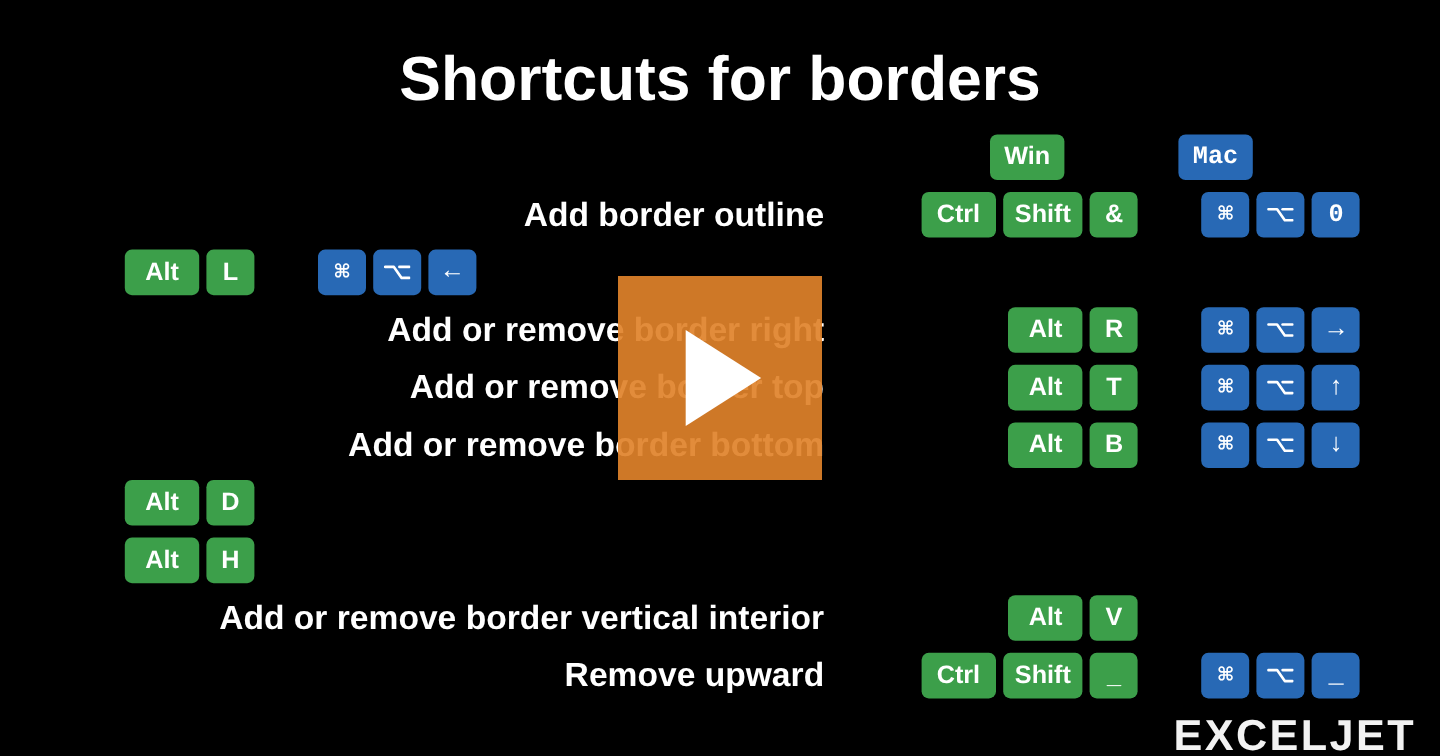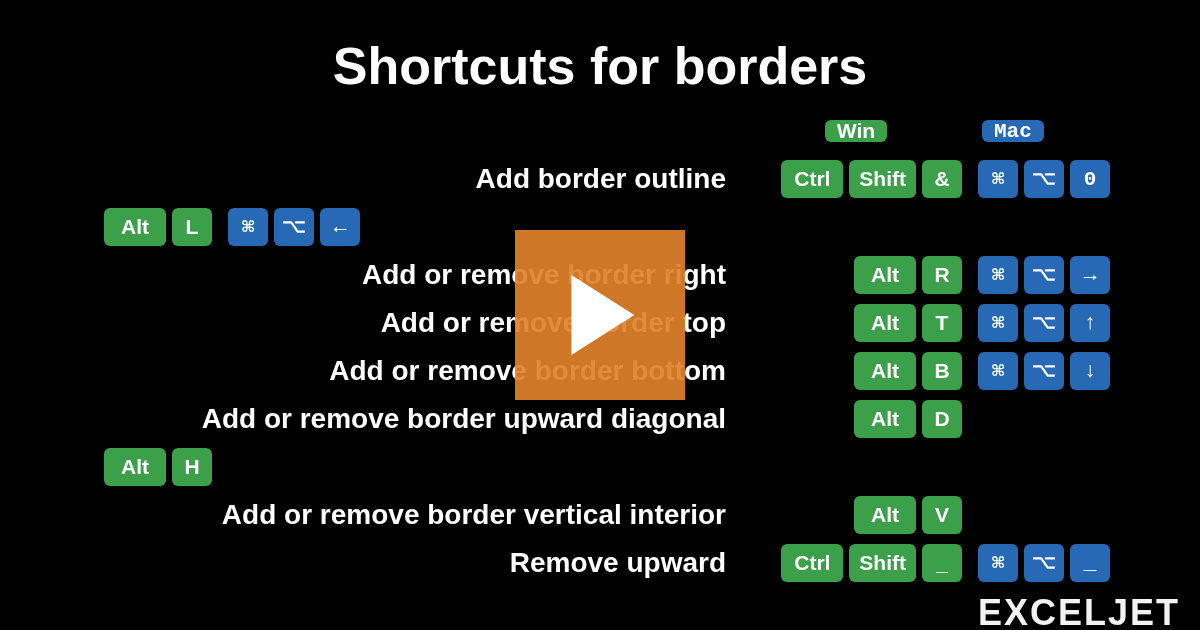--- a/index.html
+++ b/index.html
@@ -27,20 +27,21 @@
     display: flex;
     align-items: center;
     height: 42px;
     margin-bottom: 6px;
   }
   .row {
     display: flex;
     align-items: center;
     height: 42px;
     margin-bottom: 6px;
+    gap: 37px;
   }
   .desc {
     width: 750px;
     text-align: right;
     font-size: 28px;
     font-weight: 700;
     padding-right: 24px;
     white-space: nowrap;
   }
   .win-col {
@@ -67,21 +68,21 @@
     font-weight: 600;
     color: #fff;
     padding: 0 10px;
   }
   .key.win { background: #3c9f4a; }
   .key.mac { background: #2869b5; }
   .key.sq { min-width: 40px; width: 40px; padding: 0; }
   .key.wide { min-width: 62px; }
   .opt-svg { width: 22px; height: 14px; display: block; }
   .head-key {
-    height: 22px;
+    height: 38px;
     border-radius: 6px;
     display: inline-flex;
     align-items: center;
     justify-content: center;
     font-size: 21px;
     font-weight: 600;
     color: #fff;
     padding: 0 12px;
   }
   .head-win { background: #3c9f4a; }
@@ -208,21 +209,20 @@
           <span class="key mac sq">
             <svg class="opt-svg" viewBox="0 0 24 14">
               <path d="M1 2 H9 L16 12 H23" stroke="#fff" stroke-width="2.4" fill="none" stroke-linecap="round" stroke-linejoin="round"></path>
               <line x1="14" y1="2" x2="23" y2="2" stroke="#fff" stroke-width="2.4" stroke-linecap="round"></line>
             </svg>
           </span>
           <span class="key mac sq">↓</span>
         </div>
       </div>
       <div class="row">
-        <div class="desc">Add or remove border upward diagonal</div>
         <div class="win-col">
           <span class="key win wide">Alt</span>
           <span class="key win sq">D</span>
         </div>
         <div class="mac-col"></div>
       </div>
       <div class="row">
         <div class="win-col">
           <span class="key win wide">Alt</span>
           <span class="key win sq">H</span>

